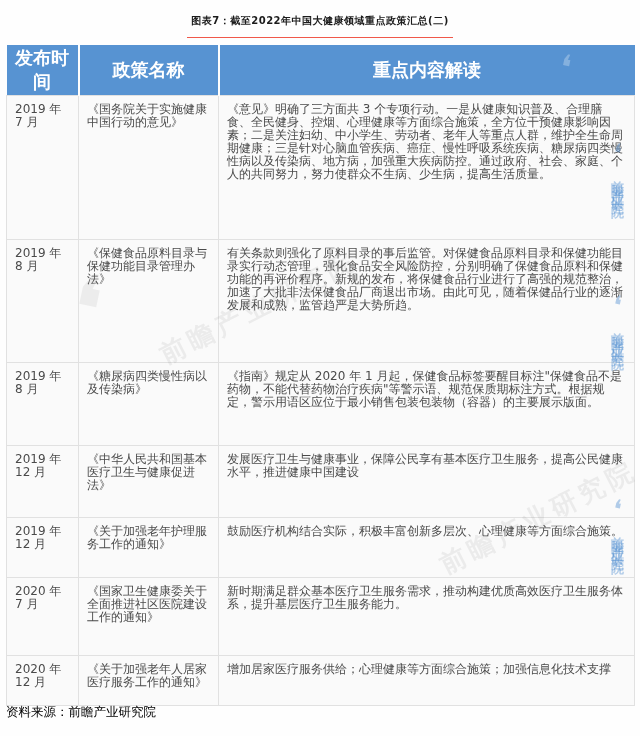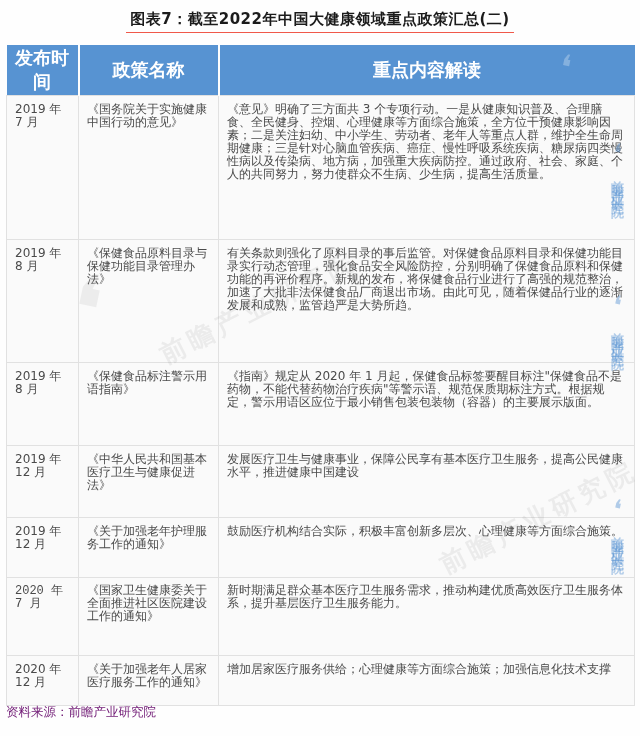--- a/index.html
+++ b/index.html
@@ -6,22 +6,22 @@
   body{
     width:640px;height:736px;
     font-family:"DejaVu Sans","Liberation Sans",sans-serif;
     background:#ffffff;overflow:hidden;position:relative;
   }
   .page{position:relative;width:640px;height:736px;background:#fefefe;}
 
   
   .title-wrap{text-align:center;padding-top:9px;}
   .chart-title{
-    display:inline-block;font-size:15px;font-weight:bold;color:#1b1b1b;
-    letter-spacing:.5px;padding:0 4px 3px 4px;border-bottom:1px solid #f0584a;
+    display:inline-block;font-size:10px;font-weight:bold;color:#1b1b1b;
+    letter-spacing:.5px;padding:0 4px 9px 4px;border-bottom:1px solid #f0584a;
   }
 
   
   table.policy{
     position:absolute;top:45px;left:6px;width:628px;
     border-collapse:collapse;table-layout:fixed;
   }
   col.c-date{width:72px;}
   col.c-policy{width:140px;}
   col.c-content{width:416px;}
@@ -30,28 +30,28 @@
     height:43px;border:none;border-right:2px solid #fdfdfd;text-align:center;
   }
   th:last-child{border-right:none;}
   td{
     border:1px solid #e1e1e1;background:#fafafa;
     font-size:12px;color:#4a4a4a;line-height:13px;
     padding:7px 8px;vertical-align:top;text-align:left;
     word-break:break-all;
   }
   tr.r1{height:144px;} tr.r2{height:123px;} tr.r3{height:83px;}
-  tr.r4{height:72px;}  tr.r5{height:60px;}  tr.r6{height:78px;font-family:Liberation Mono, monospace;}
+  tr.r4{height:72px;}  tr.r5{height:60px;}  tr.r6{height:78px;}
   tr.r7{height:50px;padding-left:28px;}
 
   
   .footer{
     position:absolute;top:704px;left:6px;width:628px;
     display:flex;justify-content:space-between;
-    font-size:12.5px;color:#701a75;
+    font-size:12.5px;color:#000000;
   }
 
   
   .wm{pointer-events:none;position:absolute;z-index:5;}
   .wm-blue{width:30px;text-align:center;color:rgba(87,147,210,0.45);}
   .wm-blue .wm-logo{display:block;font-size:26px;line-height:26px;transform:rotate(12deg);}
   .wm-blue .wm-vtext{
     writing-mode:vertical-rl;font-size:13px;letter-spacing:4px;
     margin:4px auto 0 auto;font-weight:bold;
   }
@@ -92,21 +92,21 @@
         <td>《国务院关于实施健康中国行动的意见》</td>
         <td>《意见》明确了三方面共 3 个专项行动。一是从健康知识普及、合理膳食、全民健身、控烟、心理健康等方面综合施策，全方位干预健康影响因素；二是关注妇幼、中小学生、劳动者、老年人等重点人群，维护全生命周期健康；三是针对心脑血管疾病、癌症、慢性呼吸系统疾病、糖尿病四类慢性病以及传染病、地方病，加强重大疾病防控。通过政府、社会、家庭、个人的共同努力，努力使群众不生病、少生病，提高生活质量。</td>
       </tr>
       <tr class="r2">
         <td>2019 年 8 月</td>
         <td>《保健食品原料目录与保健功能目录管理办法》</td>
         <td>有关条款则强化了原料目录的事后监管。对保健食品原料目录和保健功能目录实行动态管理，强化食品安全风险防控，分别明确了保健食品原料和保健功能的再评价程序。新规的发布，将保健食品行业进行了高强的规范整治，加速了大批非法保健食品厂商退出市场。由此可见，随着保健品行业的逐渐发展和成熟，监管趋严是大势所趋。</td>
       </tr>
       <tr class="r3">
         <td>2019 年 8 月</td>
-        <td>《保健食品标注警示用语指南》</td>
+        <td>《糖尿病四类慢性病以及传染病》</td>
         <td>《指南》规定从 2020 年 1 月起，保健食品标签要醒目标注"保健食品不是药物，不能代替药物治疗疾病"等警示语、规范保质期标注方式。根据规定，警示用语区应位于最小销售包装包装物（容器）的主要展示版面。</td>
       </tr>
       <tr class="r4">
         <td>2019 年 12 月</td>
         <td>《中华人民共和国基本医疗卫生与健康促进法》</td>
         <td>发展医疗卫生与健康事业，保障公民享有基本医疗卫生服务，提高公民健康水平，推进健康中国建设</td>
       </tr>
       <tr class="r5">
         <td>2019 年 12 月</td>
         <td>《关于加强老年护理服务工作的通知》</td>

